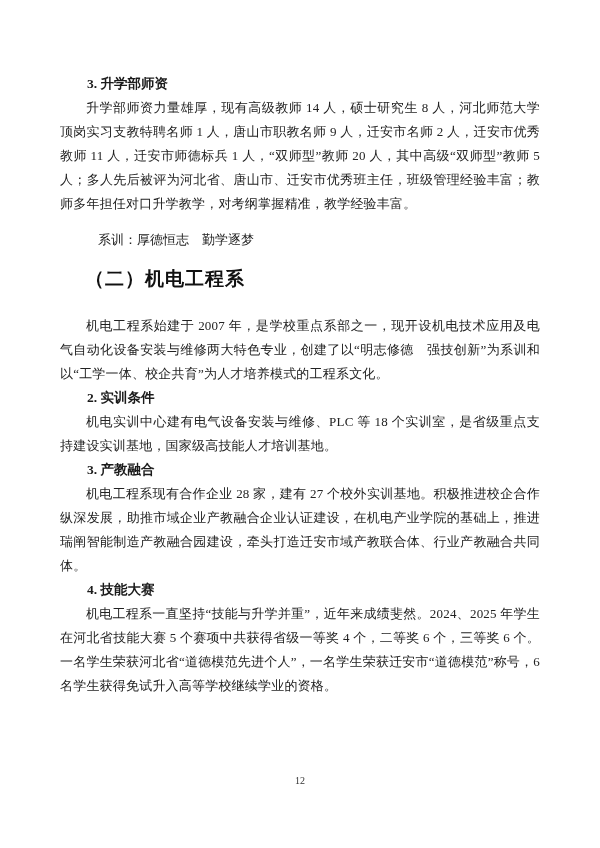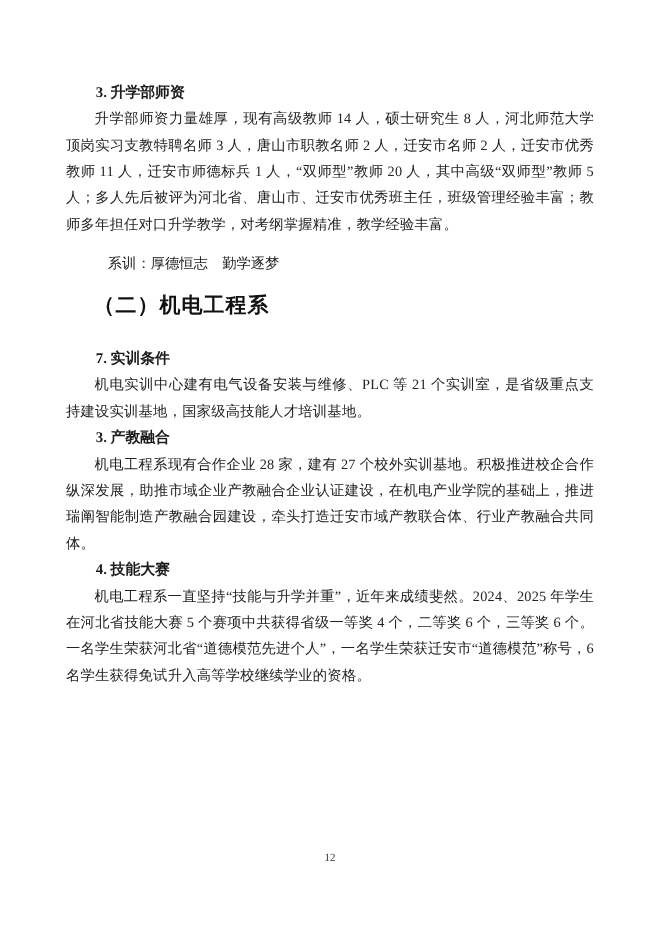--- a/index.html
+++ b/index.html
@@ -68,32 +68,33 @@
   }
 </style>
 </head>
 <body>
 
 <div class="page">
   <div class="doc-body">
 
     <h4 class="subheading">3. 升学部师资</h4>
 
-    <p class="para">升学部师资力量雄厚，现有高级教师 14 人，硕士研究生 8 人，河北师范大学顶岗实习支教特聘名师 3 人，唐山市职教名师 2 人，迁安市名师 2 人，迁安市优秀教师 11 人，迁安市师德标兵 1 人，“双师型”教师 20 人，其中高级“双师型”教师 5 人；多人先后被评为河北省、唐山市、迁安市优秀班主任，班级管理经验丰富；教师多年担任对口升学教学，对考纲掌握精准，教学经验丰富。</p>
+    <p class="para">升学部师资力量雄厚，现有高级教师 14 人，硕士研究生 8 人，河北师范大学顶岗实习支教特聘名师 1 人，唐山市职教名师 9 人，迁安市名师 2 人，迁安市优秀教师 11 人，迁安市师德标兵 1 人，“双师型”教师 20 人，其中高级“双师型”教师 5 人；多人先后被评为河北省、唐山市、迁安市优秀班主任，班级管理经验丰富；教师多年担任对口升学教学，对考纲掌握精准，教学经验丰富。</p>
 
     <p class="motto">系训：厚德恒志　勤学逐梦</p>
 
     <h2 class="main-heading">（二）机电工程系</h2>
 
+    <p class="para">机电工程系始建于 2007 年，是学校重点系部之一，现开设机电技术应用及电气自动化设备安装与维修两大特色专业，创建了以“明志修德　强技创新”为系训和以“工学一体、校企共育”为人才培养模式的工程系文化。</p>
 
 
 
-    <h4 class="subheading">7. 实训条件</h4>
+    <h4 class="subheading">2. 实训条件</h4>
 
-    <p class="para">机电实训中心建有电气设备安装与维修、PLC 等 21 个实训室，是省级重点支持建设实训基地，国家级高技能人才培训基地。</p>
+    <p class="para">机电实训中心建有电气设备安装与维修、PLC 等 18 个实训室，是省级重点支持建设实训基地，国家级高技能人才培训基地。</p>
 
     <h4 class="subheading">3. 产教融合</h4>
 
     <p class="para">机电工程系现有合作企业 28 家，建有 27 个校外实训基地。积极推进校企合作纵深发展，助推市域企业产教融合企业认证建设，在机电产业学院的基础上，推进瑞阐智能制造产教融合园建设，牵头打造迁安市域产教联合体、行业产教融合共同体。</p>
 
     <h4 class="subheading">4. 技能大赛</h4>
 
     <p class="para">机电工程系一直坚持“技能与升学并重”，近年来成绩斐然。2024、2025 年学生在河北省技能大赛 5 个赛项中共获得省级一等奖 4 个，二等奖 6 个，三等奖 6 个。一名学生荣获河北省“道德模范先进个人”，一名学生荣获迁安市“道德模范”称号，6 名学生获得免试升入高等学校继续学业的资格。</p>
 
   </div>

